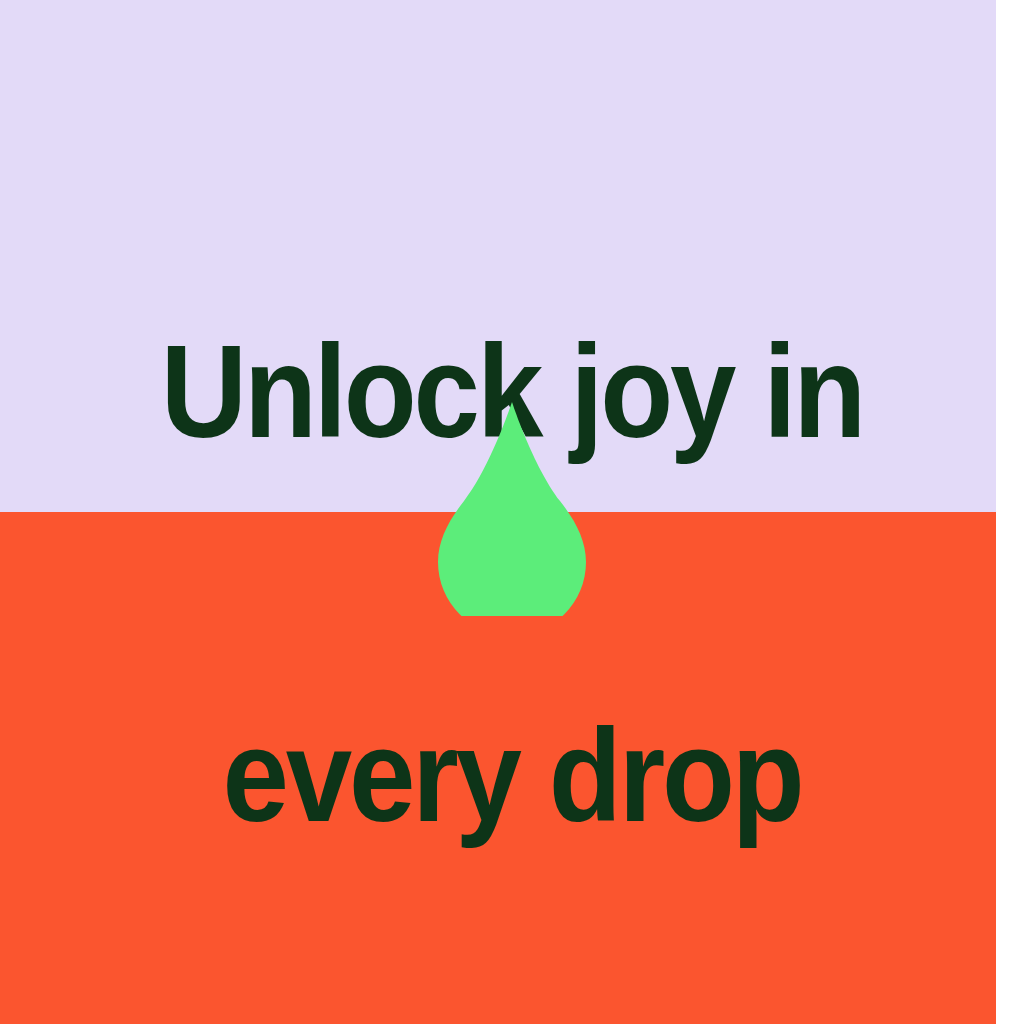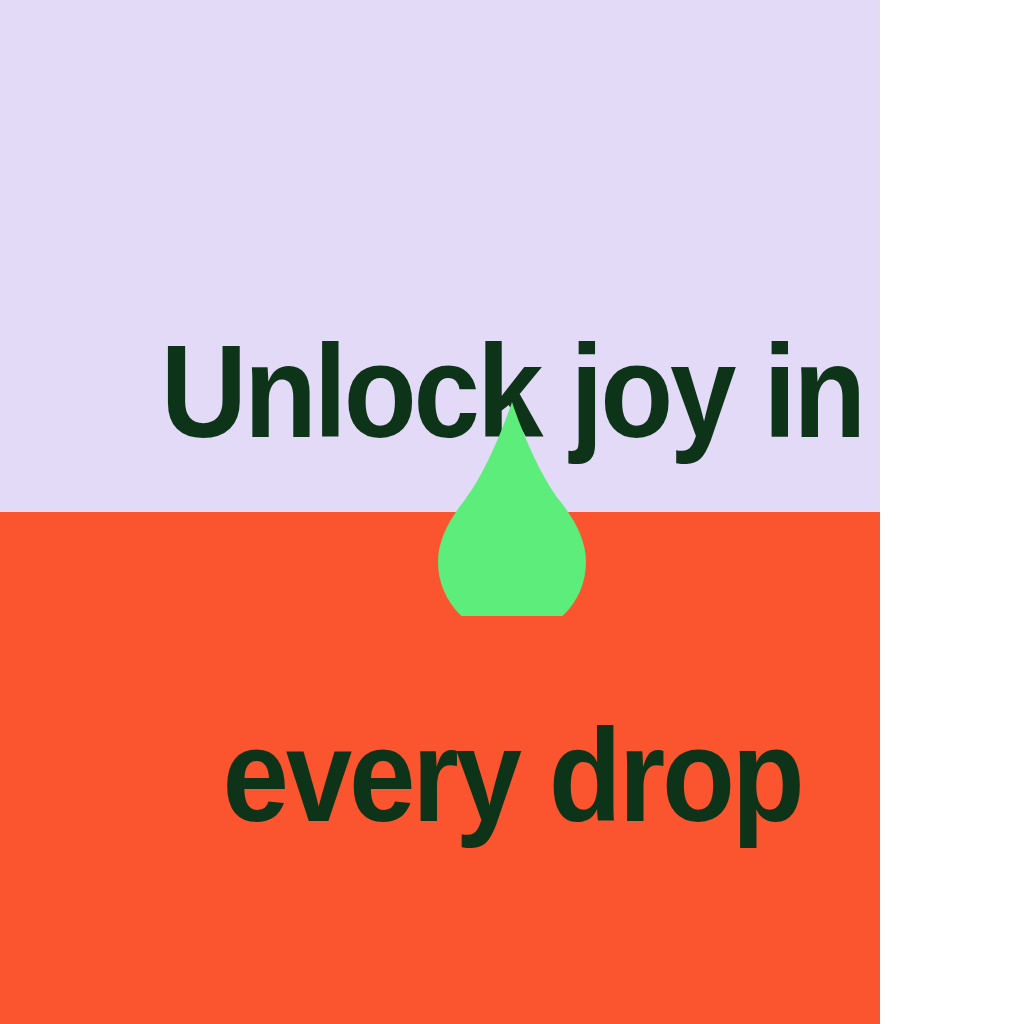--- a/index.html
+++ b/index.html
@@ -3,21 +3,21 @@
 <meta charset="utf-8">
 <title>Unlock joy in every drop</title>
 <style>
   html, body {
     margin: 0;
     padding: 0;
     background: #ffffff;
   }
   #poster {
     position: relative;
-    width: 880px;
+    width: 996px;
     height: 1024px;
     overflow: hidden;
     font-family: "Liberation Sans", sans-serif;
     user-select: none;
     text-decoration: underline;
   }
   
   .band {
     position: absolute;
     left: 0;

